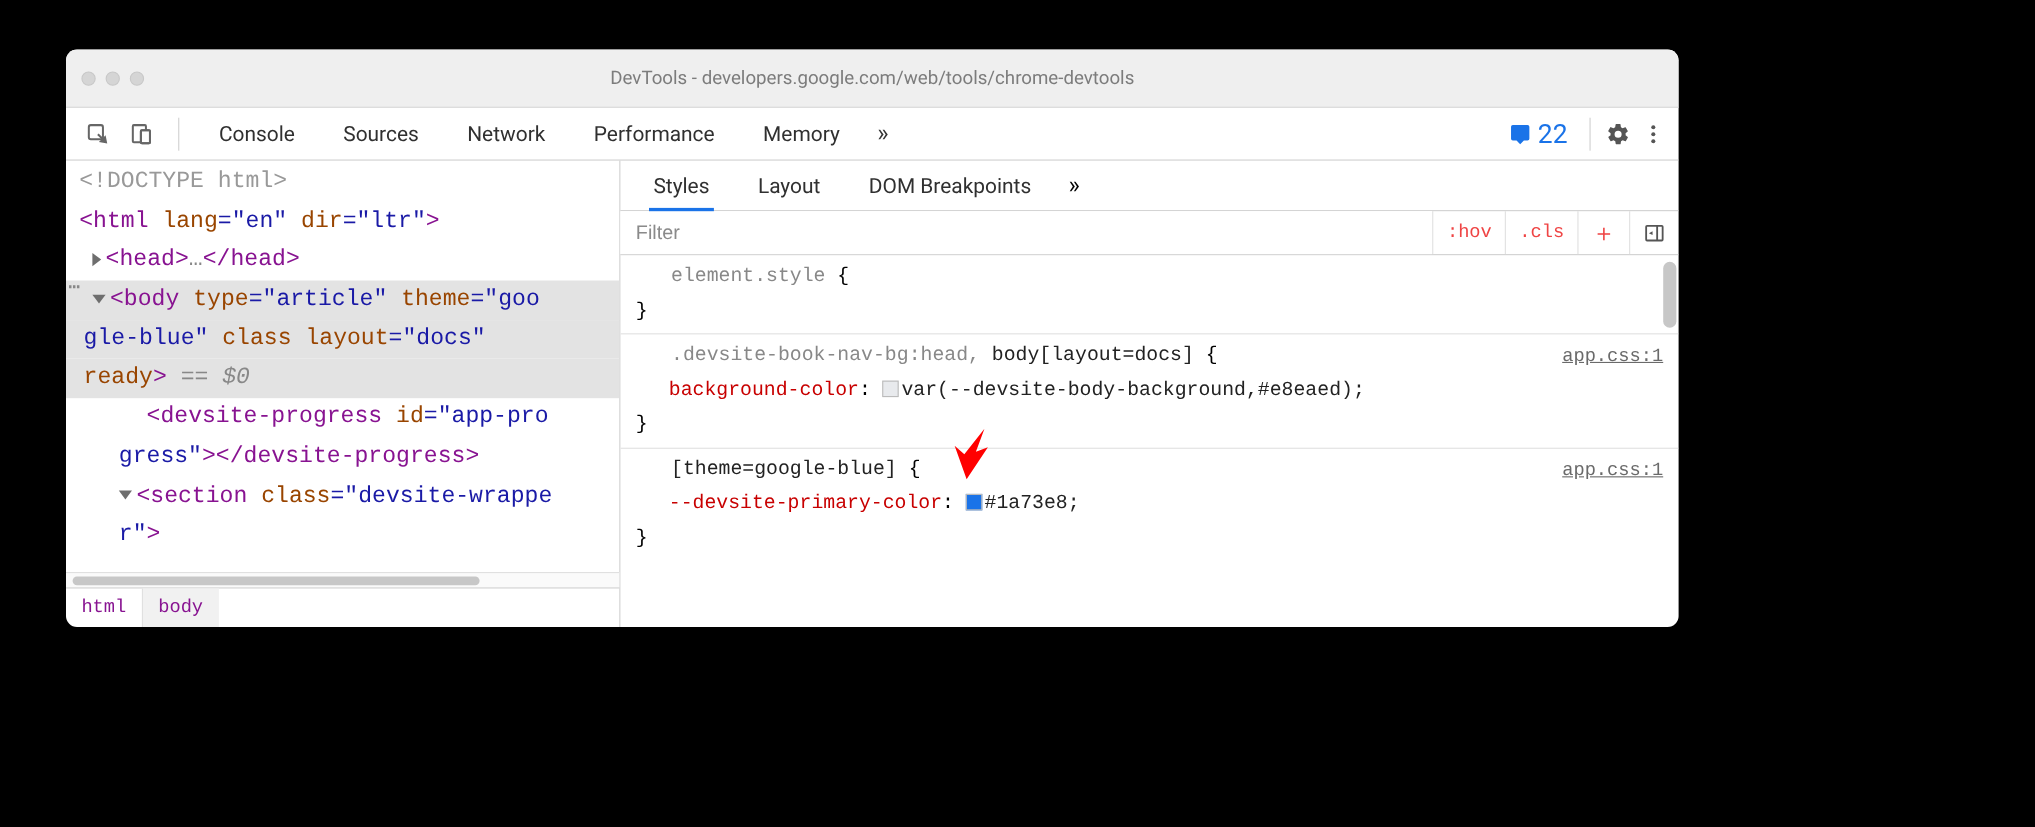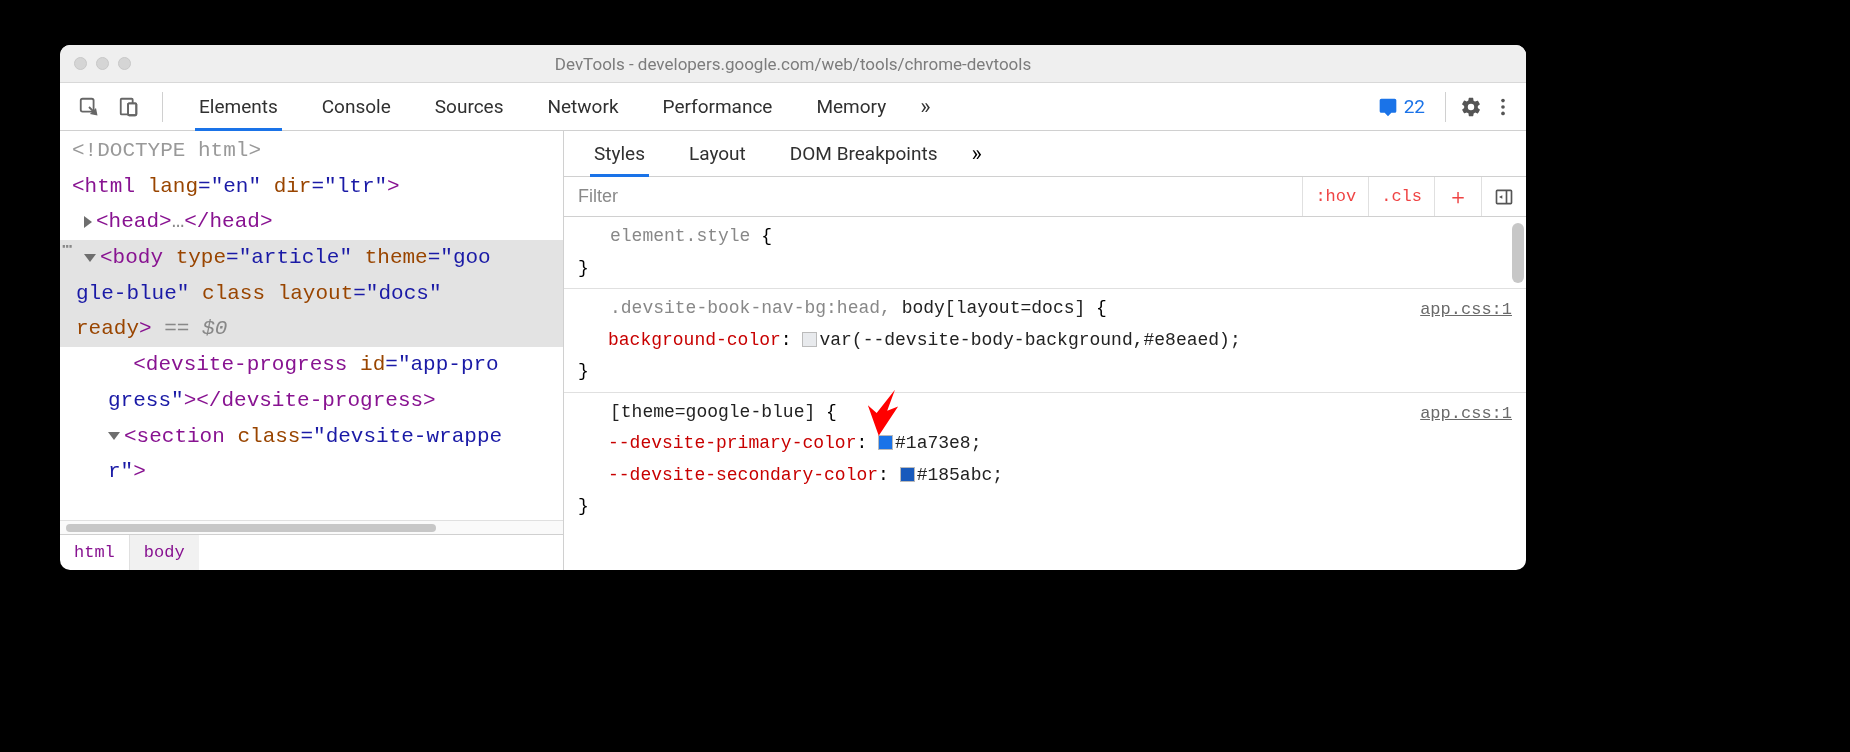--- a/index.html
+++ b/index.html
@@ -41,21 +41,21 @@
     background: var(--bg);
     border-radius: 10px;
     box-shadow: 0 25px 60px rgba(0,0,0,0.55);
     display: flex;
     flex-direction: column;
     overflow: hidden;
   }
 
   
   .titlebar {
-    height: 38px;
+    height: 53px;
     background: #efefef;
     display: flex;
     align-items: center;
     position: relative;
     border-bottom: 1px solid #d8d8d8;
   }
   .traffic-lights {
     display: flex;
     gap: 9px;
     padding-left: 14px;
@@ -126,21 +126,21 @@
   .toolbar-right {
     margin-left: auto;
     display: flex;
     align-items: center;
     padding-right: 12px;
     gap: 10px;
   }
   .issues-badge {
     display:flex; align-items:center; gap:6px;
     color: var(--issue-blue);
-    font-size: 19px;
+    font-size: 24px;
     padding: 2px 6px;
   }
   .issues-badge svg { width:20px; height:20px; fill: var(--issue-blue); }
   .gear, .kebab { width:22px; height:22px; cursor:pointer; }
 
   
   .panels {
     flex: 1;
     display: flex;
     min-height: 0;
@@ -326,23 +326,20 @@
       </svg>
       <svg class="toolbar-icon" viewBox="0 0 24 24">
         <rect x="3" y="3" width="13" height="17" rx="1"></rect>
         <rect x="11" y="8" width="9" height="13" rx="1" fill="#fff"></rect>
         <rect x="11" y="8" width="9" height="13" rx="1"></rect>
       </svg>
       <div class="vsep"></div>
     </div>
 
     <div class="main-tabs">
-      <div class="main-tab active">
-          <span>Elements</span>
-        </div>
       <div class="main-tab">
           <span>Console</span>
         </div>
       <div class="main-tab">
           <span>Sources</span>
         </div>
       <div class="main-tab">
           <span>Network</span>
         </div>
       <div class="main-tab">
@@ -462,23 +459,20 @@
         </div>
 
         <div class="rule-block" style="border-bottom:none">
           <span class="src-link">app.css:1</span>
           <div class="selector-line">
             <span class="sel-dark">[theme=google-blue]</span><span> {</span>
           </div>
           <div class="prop-line">
             <span class="prop-name">--devsite-primary-color</span><span>: </span><span class="swatch" style="background:#1a73e8"></span><span class="prop-val">#1a73e8;</span>
           </div>
-          <div class="prop-line">
-            <span class="prop-name">--devsite-secondary-color</span><span>: </span><span class="swatch" style="background:#185abc"></span><span class="prop-val">#185abc;</span>
-          </div>
           <div>}</div>
         </div>
 
         <div class="right-scroll-v">
           <div class="thumb"></div>
         </div>
       </div>
     </div>
   </div>
 

